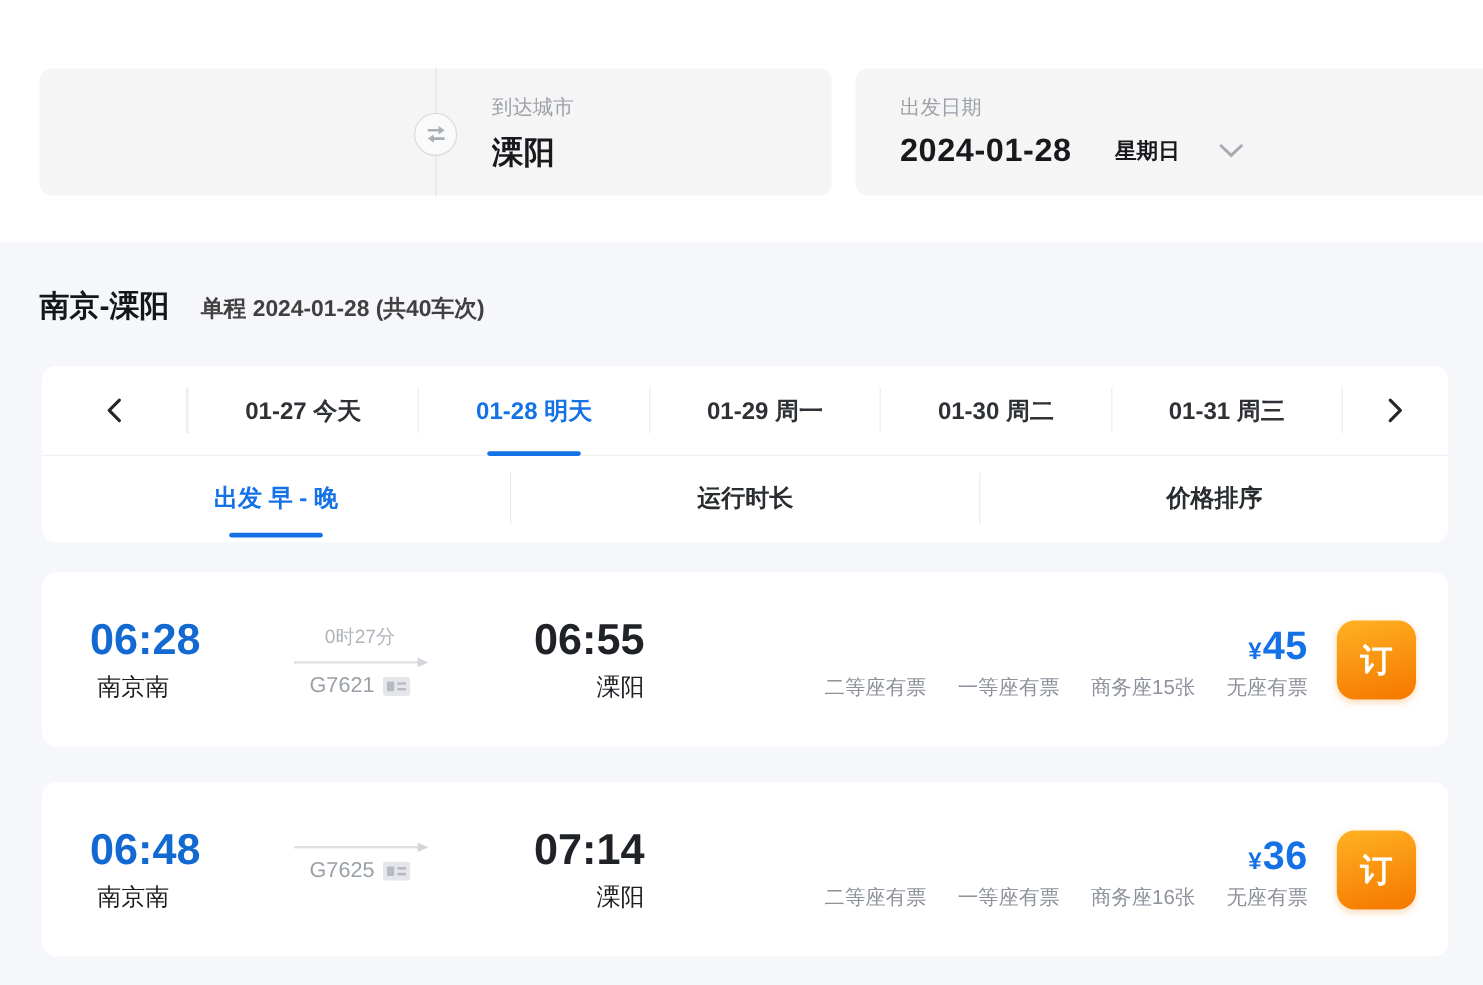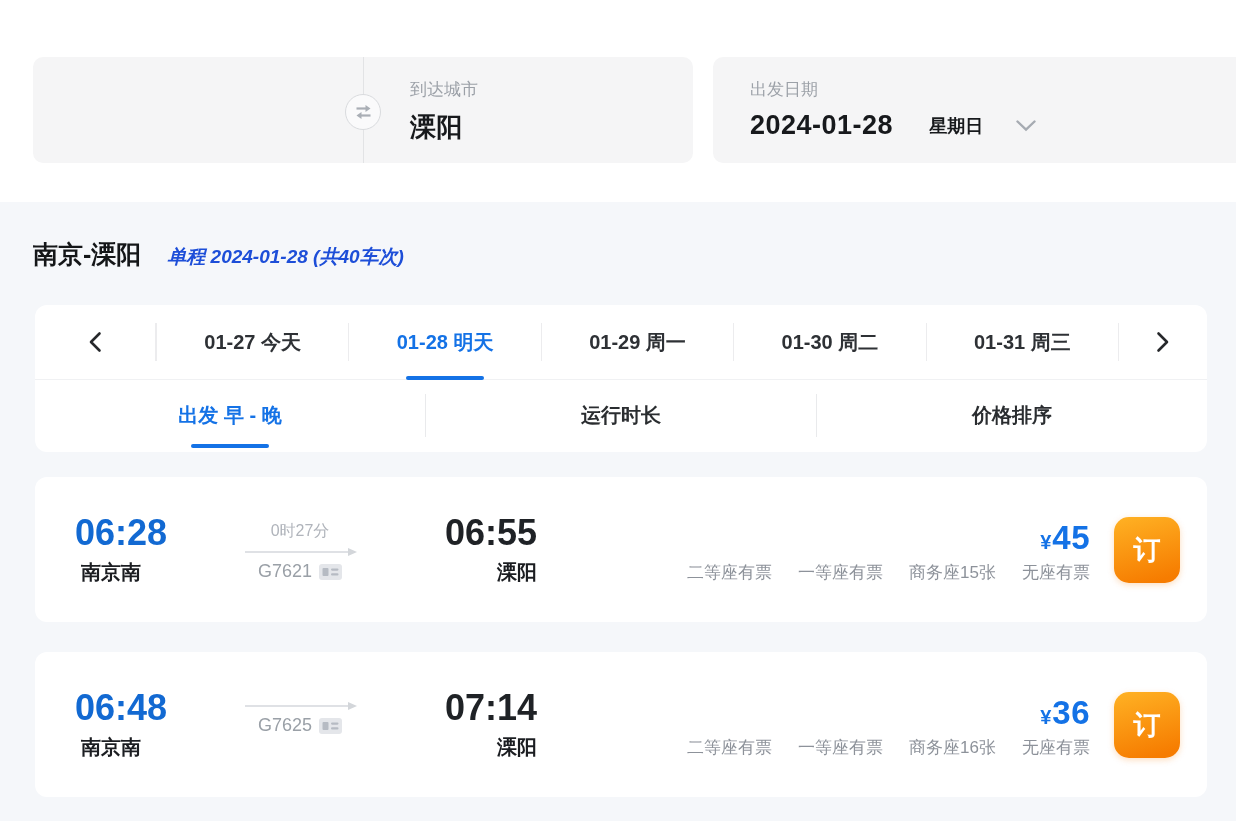--- a/index.html
+++ b/index.html
@@ -22,21 +22,21 @@
   .date-inner{position:absolute;left:37px;top:0;}
   .date-value-row{display:flex;align-items:center;gap:36px;margin-top:9px;}
   .date-value{font-size:27px;font-weight:700;letter-spacing:.5px;}
   .date-week{font-size:18px;font-weight:700;}
   .chev-down{display:flex;align-items:center;margin-left:-4px;}
 
   
   .results{position:absolute;left:0;top:202px;right:0;bottom:0;background:#f5f7fa;}
   .summary-row{position:absolute;left:33px;top:36px;display:flex;align-items:baseline;gap:26px;}
   .summary-route{font-size:25px;font-weight:700;color:#141618;}
-  .summary-meta{font-size:19px;font-weight:700;color:#1d4ed8;font-style:italic;}
+  .summary-meta{font-size:19px;font-weight:700;color:#404040;}
 
   .tabs-card{position:absolute;left:35px;top:103px;width:1172px;height:147px;background:#fff;
              border-radius:12px;}
   .date-row{display:flex;align-items:stretch;height:75px;border-bottom:1px solid #f0f1f3;box-sizing:border-box;}
   .chev-btn{display:flex;align-items:center;justify-content:center;cursor:pointer;}
   .chev-prev{flex:0 0 120px;}
   .chev-next{flex:0 0 88px;}
   .date-tab{flex:1 1 0;display:flex;align-items:center;justify-content:center;position:relative;
             font-size:20px;font-weight:700;color:#2e3135;cursor:pointer;white-space:nowrap;}
   .tab-sep{width:1px;background:#ececee;margin:18px 0;}
@@ -50,21 +50,21 @@
   .sort-sep{width:1px;background:#e9eaec;margin:14px 0;}
   .sort-tab.active{color:#1472e6;}
   .sort-tab.active::after{content:"";position:absolute;bottom:3px;left:50%;transform:translateX(-50%);
             width:78px;height:4px;border-radius:2px;background:#1472e6;}
 
   
   .train-card{position:absolute;left:35px;width:1172px;height:145px;background:#fff;border-radius:12px;}
   .card1{top:275px;} .card2{top:450px;}
   .dep-col{position:absolute;left:11px;top:38px;width:150px;text-align:center;}
   .time-dep{font-size:36px;font-weight:700;color:#1269d2;line-height:1;}
-  .station{font-size:20px;font-weight:700;color:#1b1d21;margin-top:8px;}
+  .station{font-size:20px;font-weight:400;color:#1b1d21;margin-top:8px;}
   .dep-col .station{transform:translateX(-10px);}
   .mid-col{position:absolute;left:160px;top:44px;width:210px;text-align:center;}
   .duration{font-size:16px;color:#b0b4bb;}
   .route-line{position:relative;width:110px;height:2px;background:#dfe1e5;margin:9px auto 8px;}
   .route-line::after{content:"";position:absolute;right:-2px;top:-3px;width:0;height:0;
             border-left:9px solid #d3d6da;border-top:4px solid transparent;border-bottom:4px solid transparent;}
   .trainno-row{display:flex;align-items:center;justify-content:center;gap:7px;}
   .train-no{font-size:18px;color:#9aa0a7;}
   .arr-col{position:absolute;left:376px;top:38px;width:160px;text-align:center;}
   .time-arr{font-size:36px;font-weight:700;color:#1f2226;line-height:1;}

